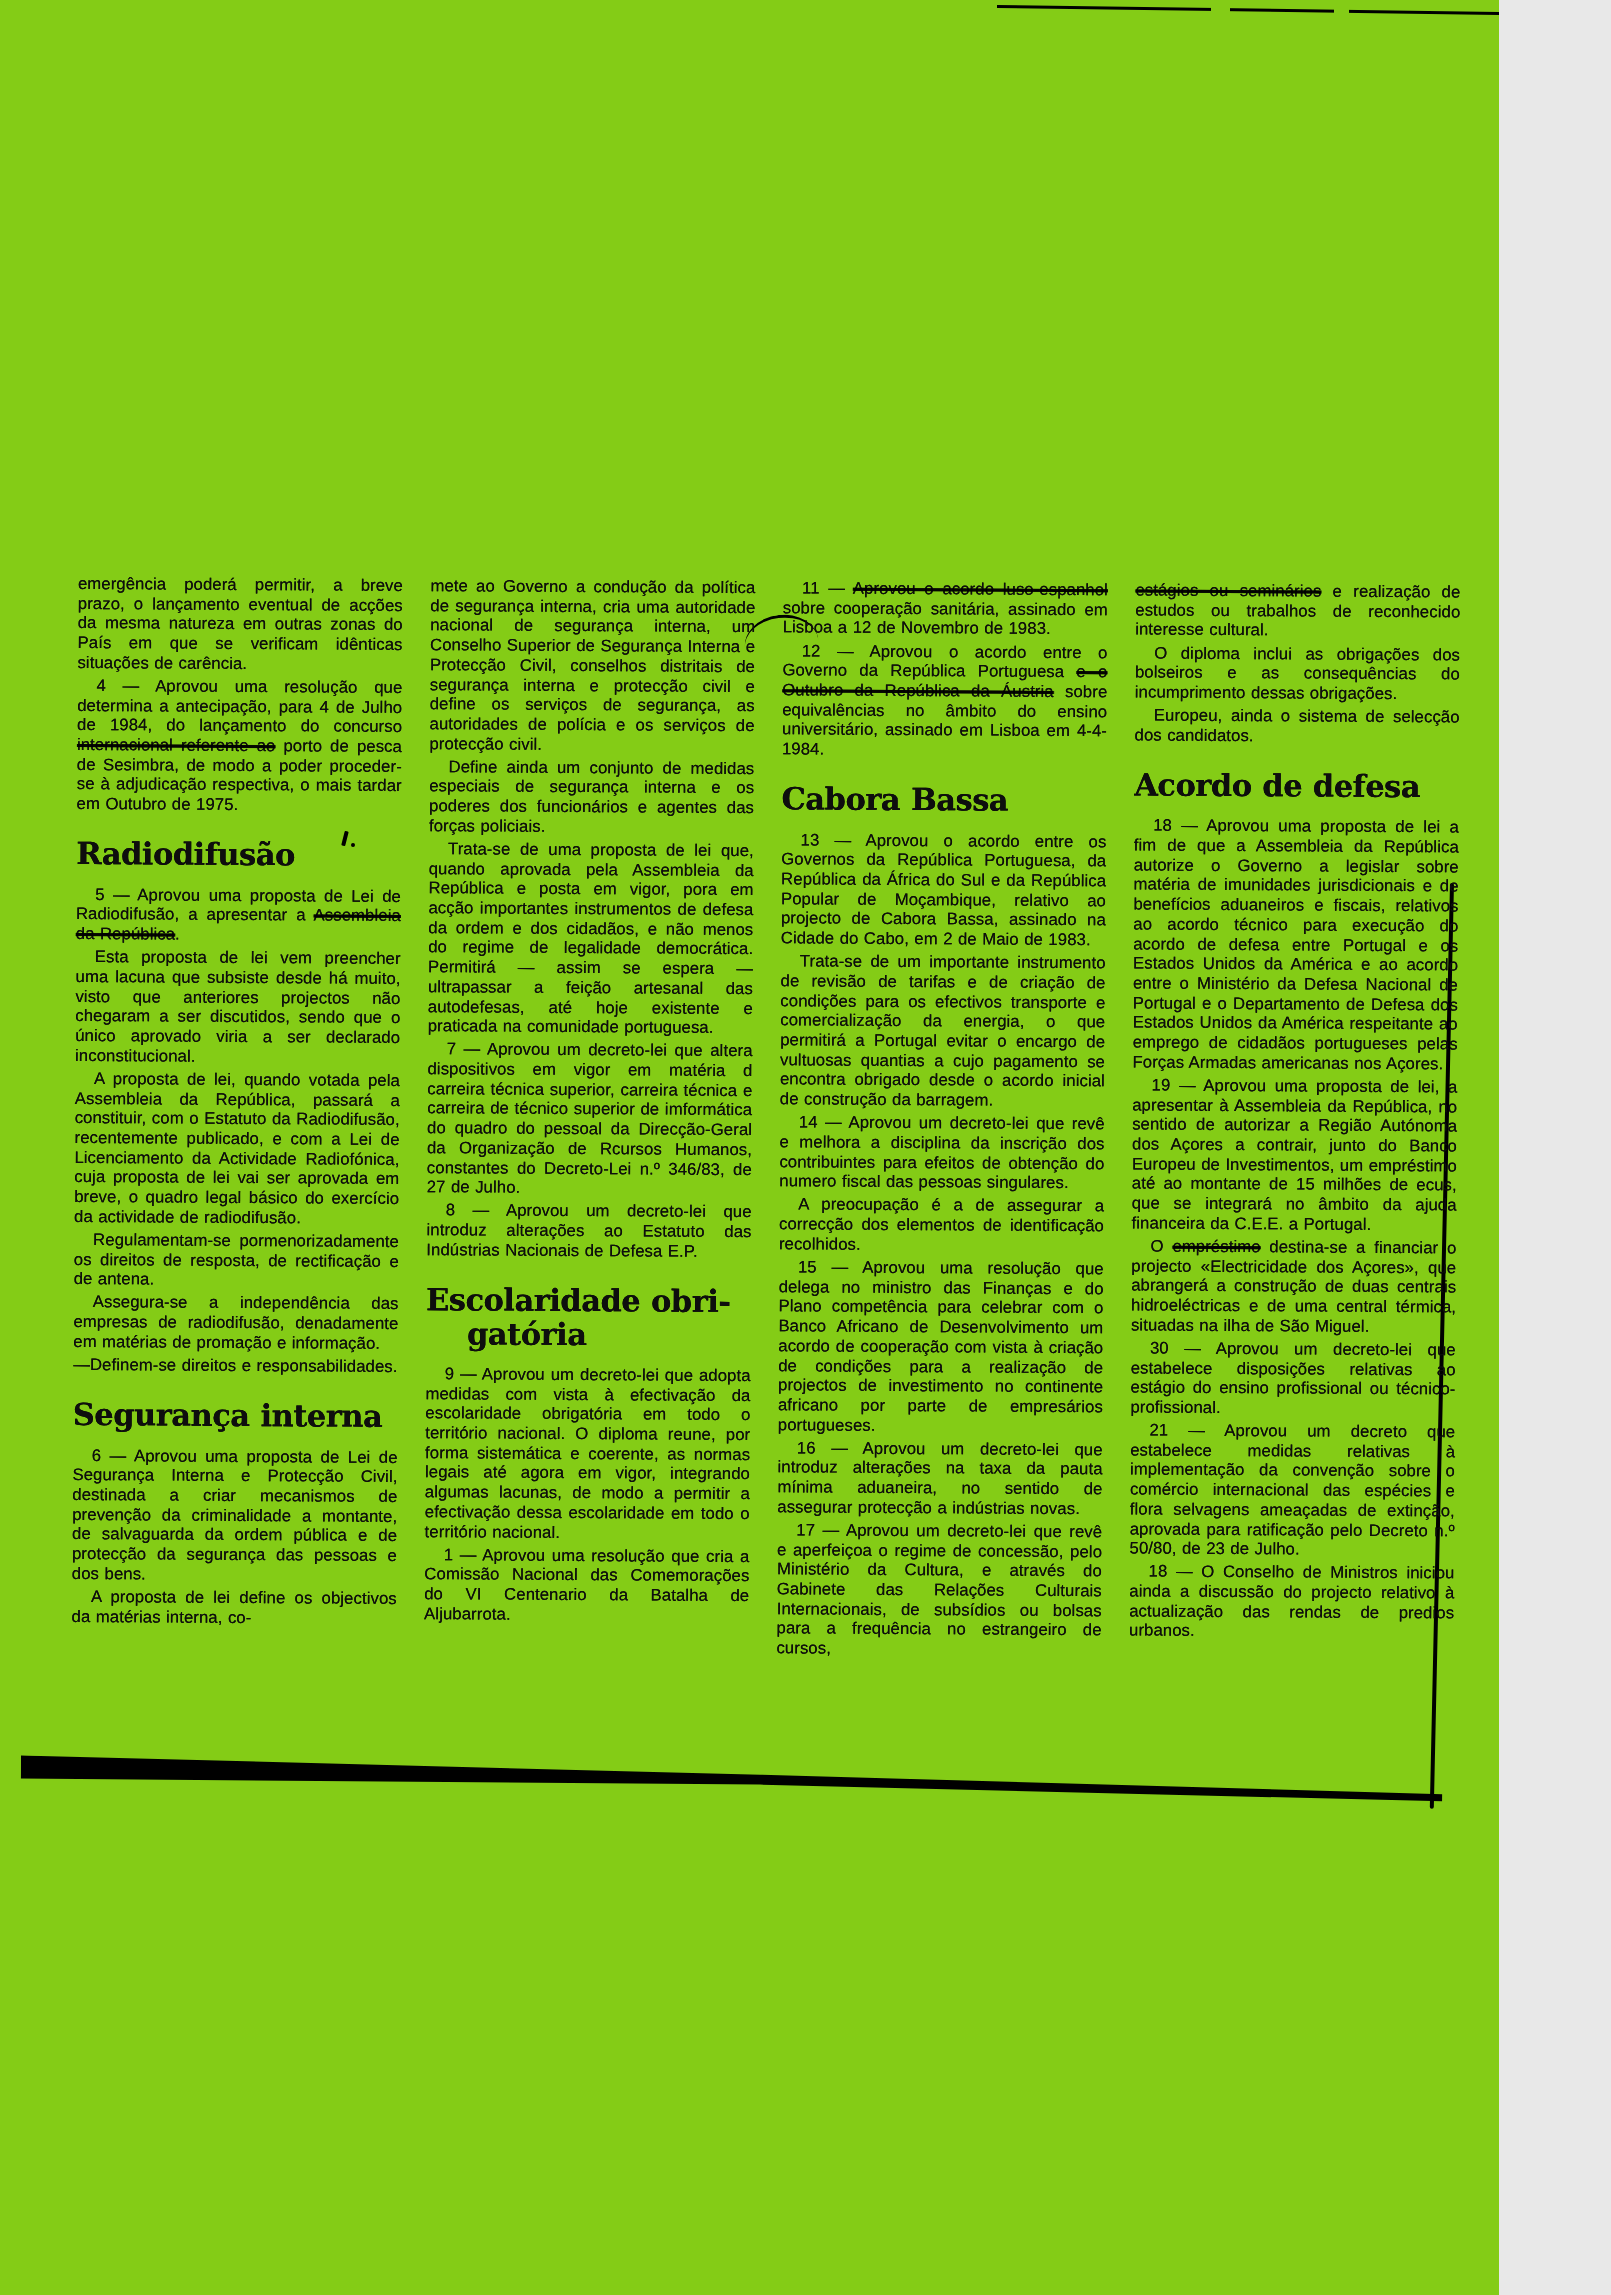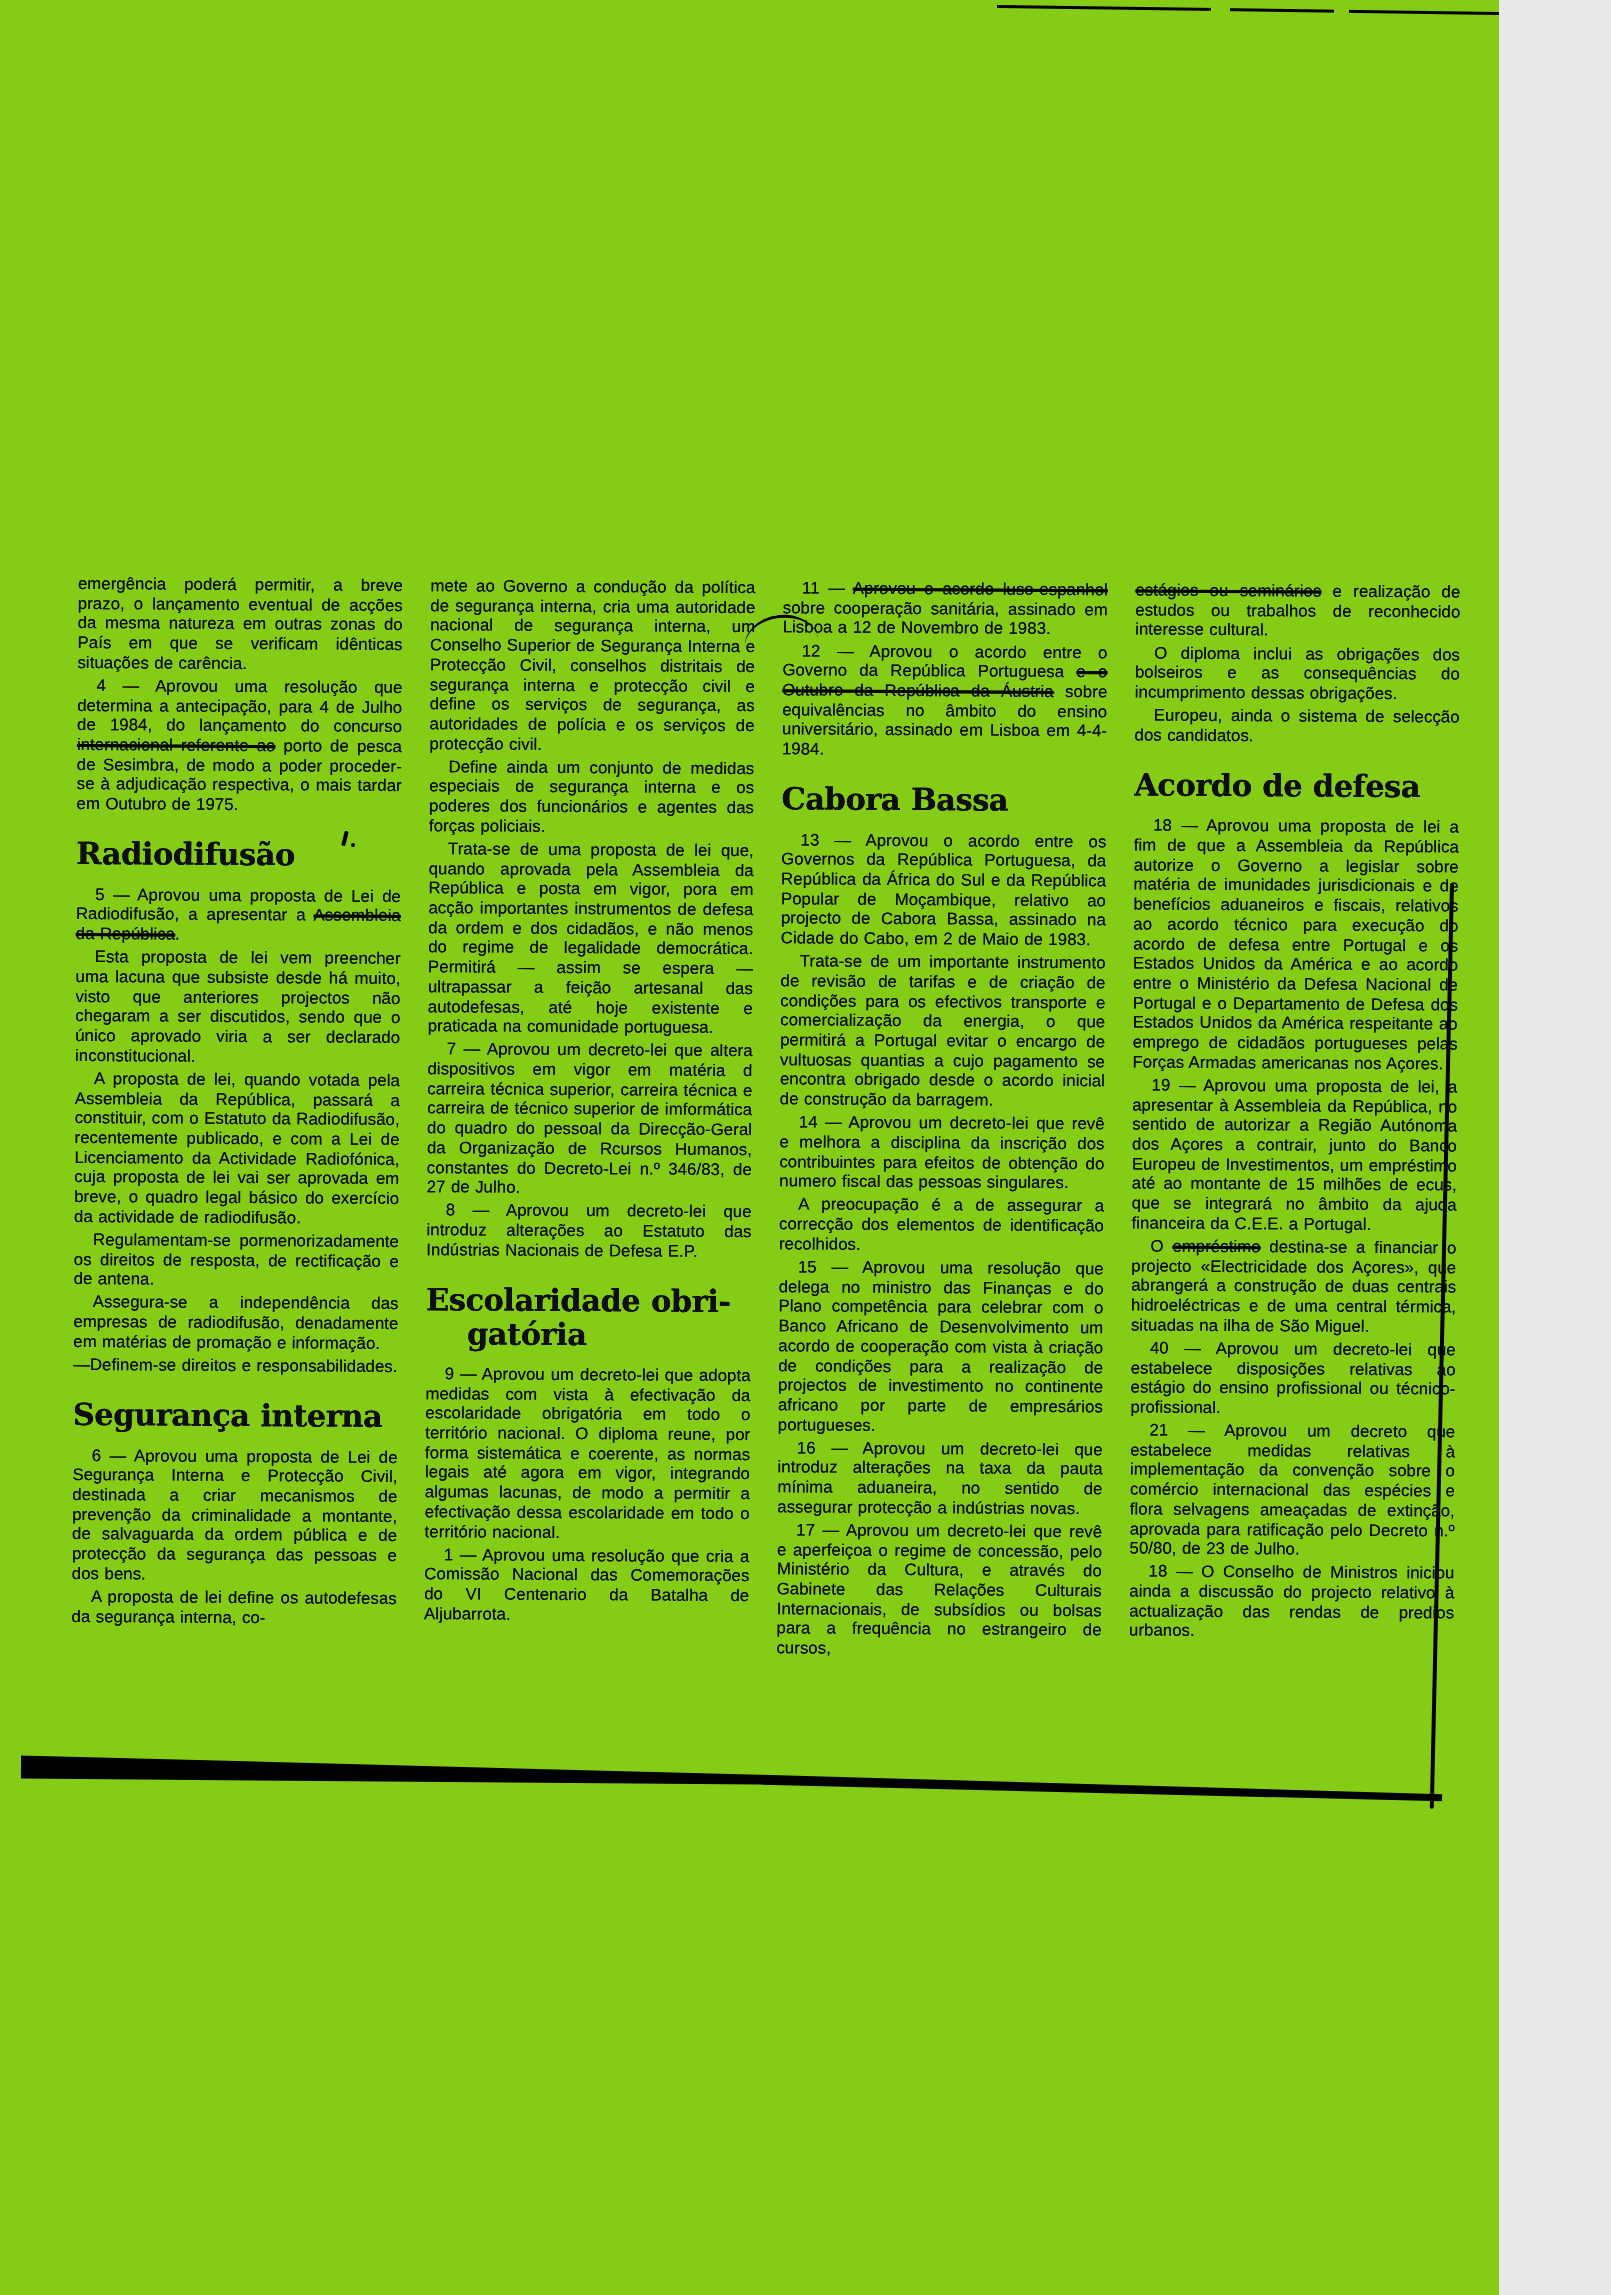--- a/index.html
+++ b/index.html
@@ -116,21 +116,21 @@
         <p class="indent"><span>5 — Aprovou uma proposta de Lei de Radiodifusão, a apresentar a </span><span class="struck">Assembleia da República</span><span>.</span></p>
         <p class="indent"><span>Esta proposta de lei vem preencher uma lacuna que subsiste desde há muito, visto que anteriores projectos não chegaram a ser discutidos, sendo que o único aprovado viria a ser declarado inconstitucional.</span></p>
         <p class="indent"><span>A proposta de lei, quando votada pela Assembleia da República, passará a constituir, com o Estatuto da Radiodifusão, recentemente publicado, e com a Lei de Licenciamento da Actividade Radiofónica, cuja proposta de lei vai ser aprovada em breve, o quadro legal básico do exercício da actividade de radiodifusão.</span></p>
         <p class="indent"><span>Regulamentam-se pormenorizadamente os direitos de resposta, de rectificação e de antena.</span></p>
         <p class="indent"><span>Assegura-se a independência das empresas de radiodifusão, denadamente em matérias de promação e informação.</span></p>
         <p class="noindent"><span>—Definem-se direitos e responsabilidades.</span></p>
         <h2>
           <span class="hline">Segurança interna</span>
         </h2>
         <p class="indent"><span>6 — Aprovou uma proposta de Lei de Segurança Interna e Protecção Civil, destinada a criar mecanismos de prevenção da criminalidade a montante, de salvaguarda da ordem pública e de protecção da segurança das pessoas e dos bens.</span></p>
-        <p class="indent"><span>A proposta de lei define os autodefesas da segurança interna, co-</span></p>
+        <p class="indent"><span>A proposta de lei define os objectivos da matérias interna, co-</span></p>
       </div>
       <div class="column">
         <p class="noindent"><span>mete ao Governo a condução da política de segurança interna, cria uma autoridade nacional de segurança interna, um Conselho Superior de Segurança Interna e Protecção Civil, conselhos distritais de segurança interna e protecção civil e define os serviços de segurança, as autoridades de polícia e os serviços de protecção civil.</span></p>
         <p class="indent"><span>Define ainda um conjunto de medidas especiais de segurança interna e os poderes dos funcionários e agentes das forças policiais.</span></p>
         <p class="indent"><span>Trata-se de uma proposta de lei que, quando aprovada pela Assembleia da República e posta em vigor, pora em acção importantes instrumentos de defesa da ordem e dos cidadãos, e não menos do regime de legalidade democrática. Permitirá — assim se espera — ultrapassar a feição artesanal das autodefesas, até hoje existente e praticada na comunidade portuguesa.</span></p>
         <p class="indent"><span>7 — Aprovou um decreto-lei que altera dispositivos em vigor em matéria d carreira técnica superior, carreira técnica e carreira de técnico superior de imformática do quadro do pessoal da Direcção-Geral da Organização de Rcursos Humanos, constantes do Decreto-Lei n.º 346/83, de 27 de Julho.</span></p>
         <p class="indent"><span>8 — Aprovou um decreto-lei que introduz alterações ao Estatuto das Indústrias Nacionais de Defesa E.P.</span></p>
         <h2>
           <span class="hline">Escolaridade obri-</span>
           <span class="hline">gatória</span>
@@ -155,19 +155,19 @@
       <div class="column">
         <p class="noindent"><span class="struck">estágios ou seminários</span><span> e realização de estudos ou trabalhos de reconhecido interesse cultural.</span></p>
         <p class="indent"><span>O diploma inclui as obrigações dos bolseiros e as consequências do incumprimento dessas obrigações.</span></p>
         <p class="indent"><span>Europeu, ainda o sistema de selecção dos candidatos.</span></p>
         <h2>
           <span class="hline">Acordo de defesa</span>
         </h2>
         <p class="indent"><span>18 — Aprovou uma proposta de lei a fim de que a Assembleia da República autorize o Governo a legislar sobre matéria de imunidades jurisdicionais e de benefícios aduaneiros e fiscais, relativos ao acordo técnico para execução do acordo de defesa entre Portugal e os Estados Unidos da América e ao acordo entre o Ministério da Defesa Nacional de Portugal e o Departamento de Defesa dos Estados Unidos da América respeitante ao emprego de cidadãos portugueses pelas Forças Armadas americanas nos Açores.</span></p>
         <p class="indent"><span>19 — Aprovou uma proposta de lei, a apresentar à Assembleia da República, no sentido de autorizar a Região Autónoma dos Açores a contrair, junto do Banco Europeu de Investimentos, um empréstimo até ao montante de 15 milhões de ecus, que se integrará no âmbito da ajuda financeira da C.E.E. a Portugal.</span></p>
         <p class="indent"><span>O </span><span class="struck">empréstimo</span><span> destina-se a financiar o projecto «Electricidade dos Açores», que abrangerá a construção de duas centrais hidroeléctricas e de uma central térmica, situadas na ilha de São Miguel.</span></p>
-        <p class="indent"><span>40 — Aprovou um decreto-lei que estabelece disposições relativas ao estágio do ensino profissional ou técnico-profissional.</span></p>
+        <p class="indent"><span>30 — Aprovou um decreto-lei que estabelece disposições relativas ao estágio do ensino profissional ou técnico-profissional.</span></p>
         <p class="indent"><span>21 — Aprovou um decreto que estabelece medidas relativas à implementação da convenção sobre o comércio internacional das espécies e flora selvagens ameaçadas de extinção, aprovada para ratificação pelo Decreto n.º 50/80, de 23 de Julho.</span></p>
         <p class="indent"><span>18 — O Conselho de Ministros iniciou ainda a discussão do projecto relativo à actualização das rendas de predios urbanos.</span></p>
       </div>
     </div>
 </div>
 
 
 </body></html>

